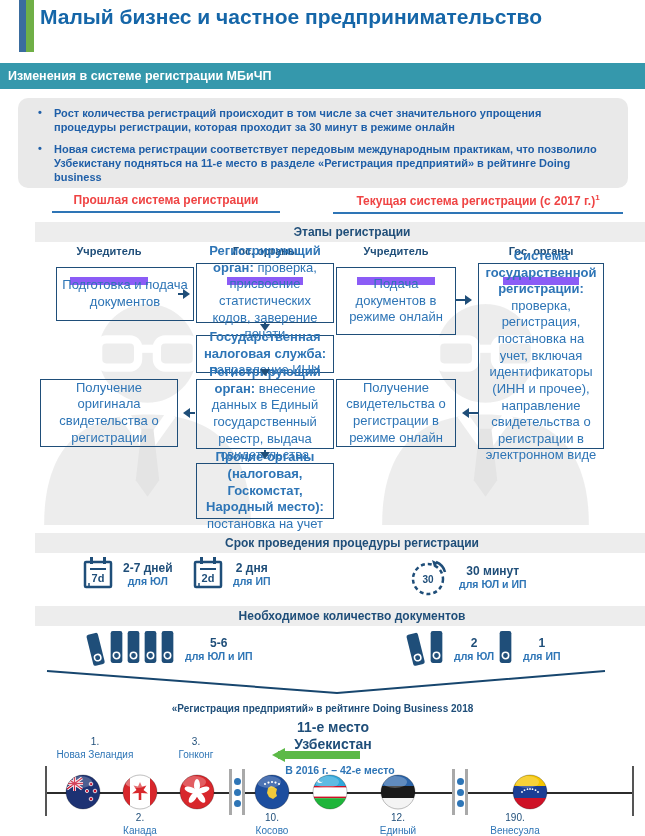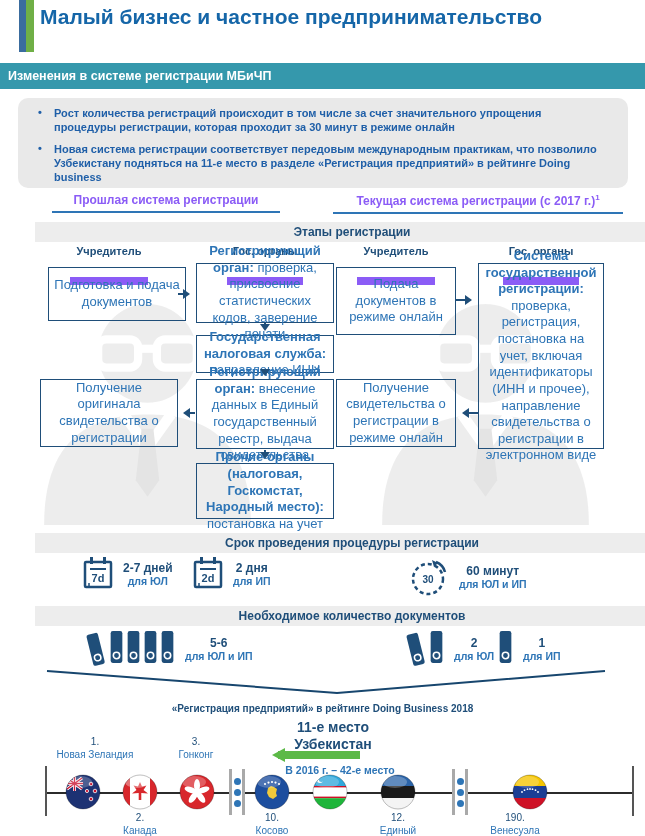--- a/index.html
+++ b/index.html
@@ -14,21 +14,21 @@
   .teal-bar { position:absolute; left:0; top:63px; width:645px; height:26px; background:#3598AC; color:#fff;
               font-size:12.5px; font-weight:bold; line-height:26px; padding-left:8px; }
 
   
   .intro-box { position:absolute; left:18px; top:98px; width:610px; height:90px; background:#E9E9E9; border-radius:10px;
                padding:8px 26px 6px 18px; }
   .bullet { position:relative; padding-left:18px; color:#1F5FA8; font-size:11px; font-weight:bold; line-height:1.3; margin-bottom:7px; }
   .bullet::before { content:"•"; position:absolute; left:2px; top:-1px; color:#1F5FA8; }
 
   
-  .sys-title { position:absolute; top:193px; text-align:center; font-size:12px; font-weight:bold; color:#8b5cf6;
+  .sys-title { position:absolute; top:193px; text-align:center; font-size:12px; font-weight:bold; color:#ef4444;
                border-bottom:2px solid #2E75B6; padding-bottom:4px; }
   .sys-old { left:52px; width:228px; }
   .sys-new { left:333px; width:290px; }
   .sys-title sup { font-size:8px; }
 
   
   .gray-bar { position:absolute; left:35px; width:634px; height:20px; background:#EDEDED; color:#1F4E79;
               font-size:12px; font-weight:bold; text-align:center; line-height:20px; }
 
   
@@ -119,21 +119,21 @@
       </g>
       <path d="M80,106 L100,134 L120,106" stroke="#ffffff" stroke-width="9" fill="none"></path>
       <path d="M95,118 L105,118 L110,162 L100,176 L90,162 Z" fill="#E0E0E0"></path>
     </svg>
 
     <div class="col-head" style="left:40px;width:138px"><span>Учредитель</span></div>
     <div class="col-head" style="left:196px;width:138px"><span>Гос. органы</span></div>
     <div class="col-head" style="left:336px;width:120px"><span>Учредитель</span></div>
     <div class="col-head" style="left:478px;width:126px"><span>Гос. органы</span></div>
 
-    <div class="fbox" style="left:48px;top:22px;width:138px;height:54px">
+    <div class="fbox" style="left:56px;top:22px;width:138px;height:54px">
       <span>Подготовка и подача документов</span>
     </div>
     <div class="fbox" style="left:196px;top:18px;width:138px;height:60px">
       <span><b>Регистрирующий орган:</b><span> проверка, присвоение статистических кодов, заверение печати</span></span>
     </div>
     <div class="fbox" style="left:196px;top:90px;width:138px;height:38px">
       <span><b>Государственная налоговая служба:</b><span> направление ИНН</span></span>
     </div>
     <div class="fbox" style="left:196px;top:134px;width:138px;height:70px">
       <span><b>Регистрирующий орган:</b><span> внесение данных в Единый государственный реестр, выдача свидетельства</span></span>
@@ -197,21 +197,21 @@
   </div>
 
   <div class="dur-item" style="left:408px">
     <svg width="42" height="42" viewBox="0 0 42 42">
       <circle cx="20" cy="23" r="15" fill="none" stroke="#1F4E79" stroke-width="2.5" stroke-dasharray="4,3"></circle>
       <text x="20" y="27" text-anchor="middle" font-size="10" font-weight="bold" fill="#1F4E79">30</text>
       <path d="M28,6 C33,8 36,12 37,16" fill="none" stroke="#1F4E79" stroke-width="2.5"></path>
       <path d="M24,4 L30,7 L26,11 Z" fill="#1F4E79"></path>
     </svg>
     <div>
-        <div class="dur-val">60 минут</div>
+        <div class="dur-val">30 минут</div>
          <div class="dur-lbl">для ЮЛ и ИП</div>
       </div>
   </div>
 
   <div class="gray-bar" style="top:606px">Необходимое количество документов</div>
 
   <div class="doc-group" style="left:92px">
     <div class="binders">
       <svg width="15" height="34" viewBox="0 0 13 32" style="transform:rotate(-14deg);transform-origin:bottom right">
           <rect x="1" y="1" width="11" height="30" rx="2" fill="#1F4E79"></rect>

